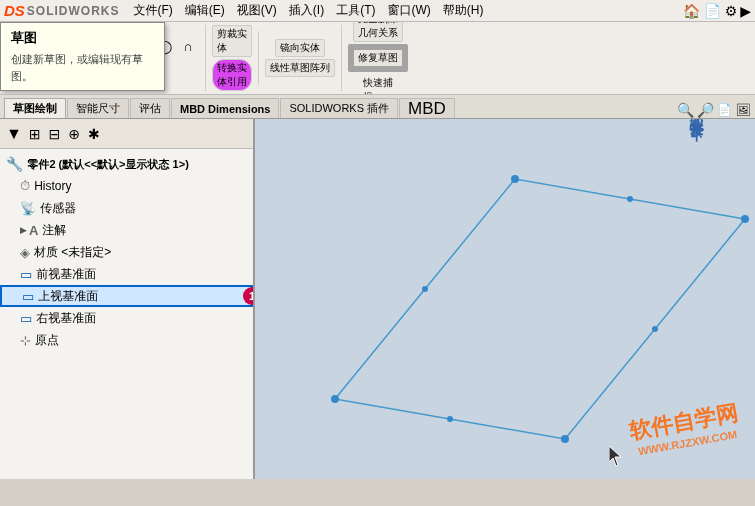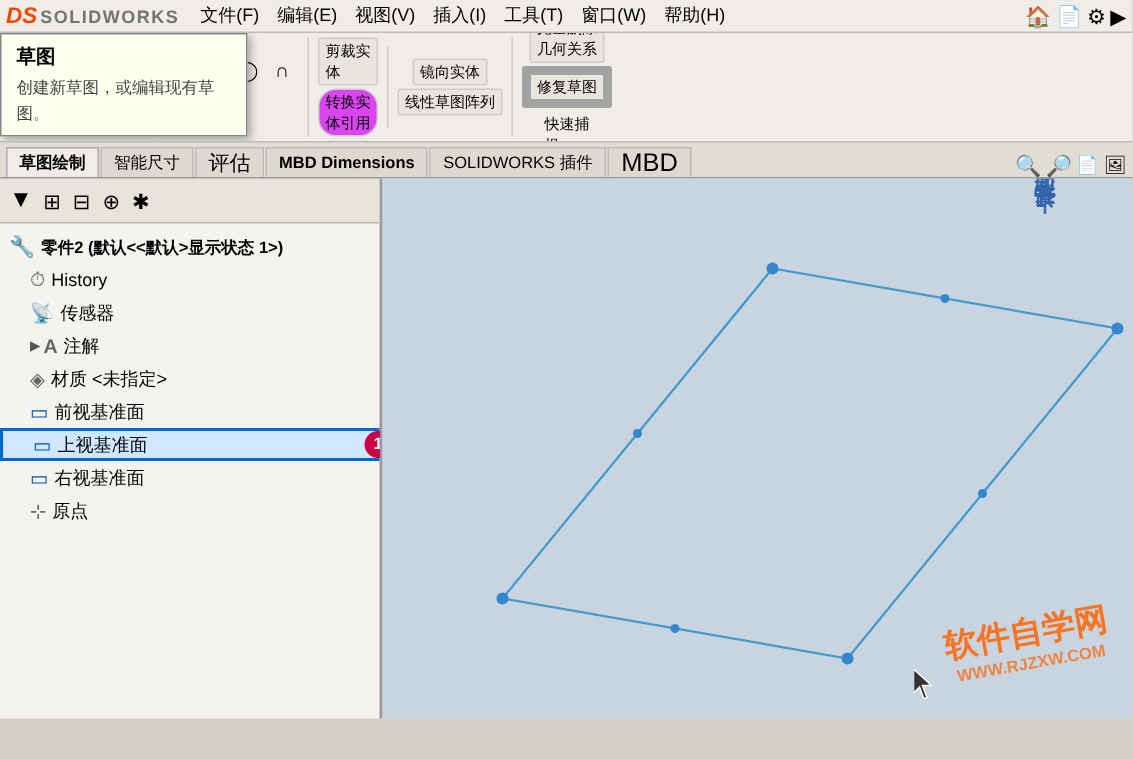--- a/index.html
+++ b/index.html
@@ -86,21 +86,21 @@
 
     <div style="position:absolute;top:0;left:0;background:#fffff0;border:1px solid #888;padding:6px 10px;z-index:200;width:165px;box-shadow:2px 2px 5px rgba(0,0,0,0.3);">
       <div style="font-weight:bold;font-size:13px;margin-bottom:4px;color:#000;">草图</div>
       <div style="font-size:11px;color:#444;line-height:1.5;">创建新草图，或编辑现有草图。</div>
     </div>
   </div>
 
   <div style="height:24px;background:#e0ddd5;display:flex;align-items:flex-end;padding-left:4px;border-top:1px solid #bbb;">
     <div style="padding:1px 8px;font-size:11px;background:#f0ede8;border:1px solid #aaa;border-bottom:none;height:20px;display:flex;align-items:center;font-weight:bold;margin-right:1px;">草图绘制</div>
     <div style="padding:1px 8px;font-size:11px;background:#ddd8d0;border:1px solid #bbb;border-bottom:none;height:20px;display:flex;align-items:center;margin-right:1px;">智能尺寸</div>
-    <div style="padding:1px 8px;font-size:14px;background:#ddd8d0;border:1px solid #bbb;border-bottom:none;height:20px;display:flex;align-items:center;margin-right:1px;">评估</div>
+    <div style="padding:1px 8px;font-size:11px;background:#ddd8d0;border:1px solid #bbb;border-bottom:none;height:20px;display:flex;align-items:center;margin-right:1px;">评估</div>
     <div style="padding:1px 8px;font-size:11px;background:#ddd8d0;border:1px solid #bbb;border-bottom:none;height:20px;display:flex;align-items:center;margin-right:1px;font-weight:bold;">MBD Dimensions</div>
     <div style="padding:1px 8px;font-size:11px;background:#ddd8d0;border:1px solid #bbb;border-bottom:none;height:20px;display:flex;align-items:center;margin-right:1px;">SOLIDWORKS 插件</div>
     <div style="padding:1px 8px;font-size:17px;background:#ddd8d0;border:1px solid #bbb;border-bottom:none;height:20px;display:flex;align-items:center;">MBD</div>
 
     <div style="margin-left:auto;display:flex;gap:3px;align-items:center;padding-right:4px;">
       <span style="cursor:pointer;font-size:14px;">🔍</span>
       <span style="cursor:pointer;font-size:14px;">🔎</span>
       <span style="cursor:pointer;font-size:12px;">📄</span>
       <span style="cursor:pointer;font-size:12px;">🖼</span>
     </div>

